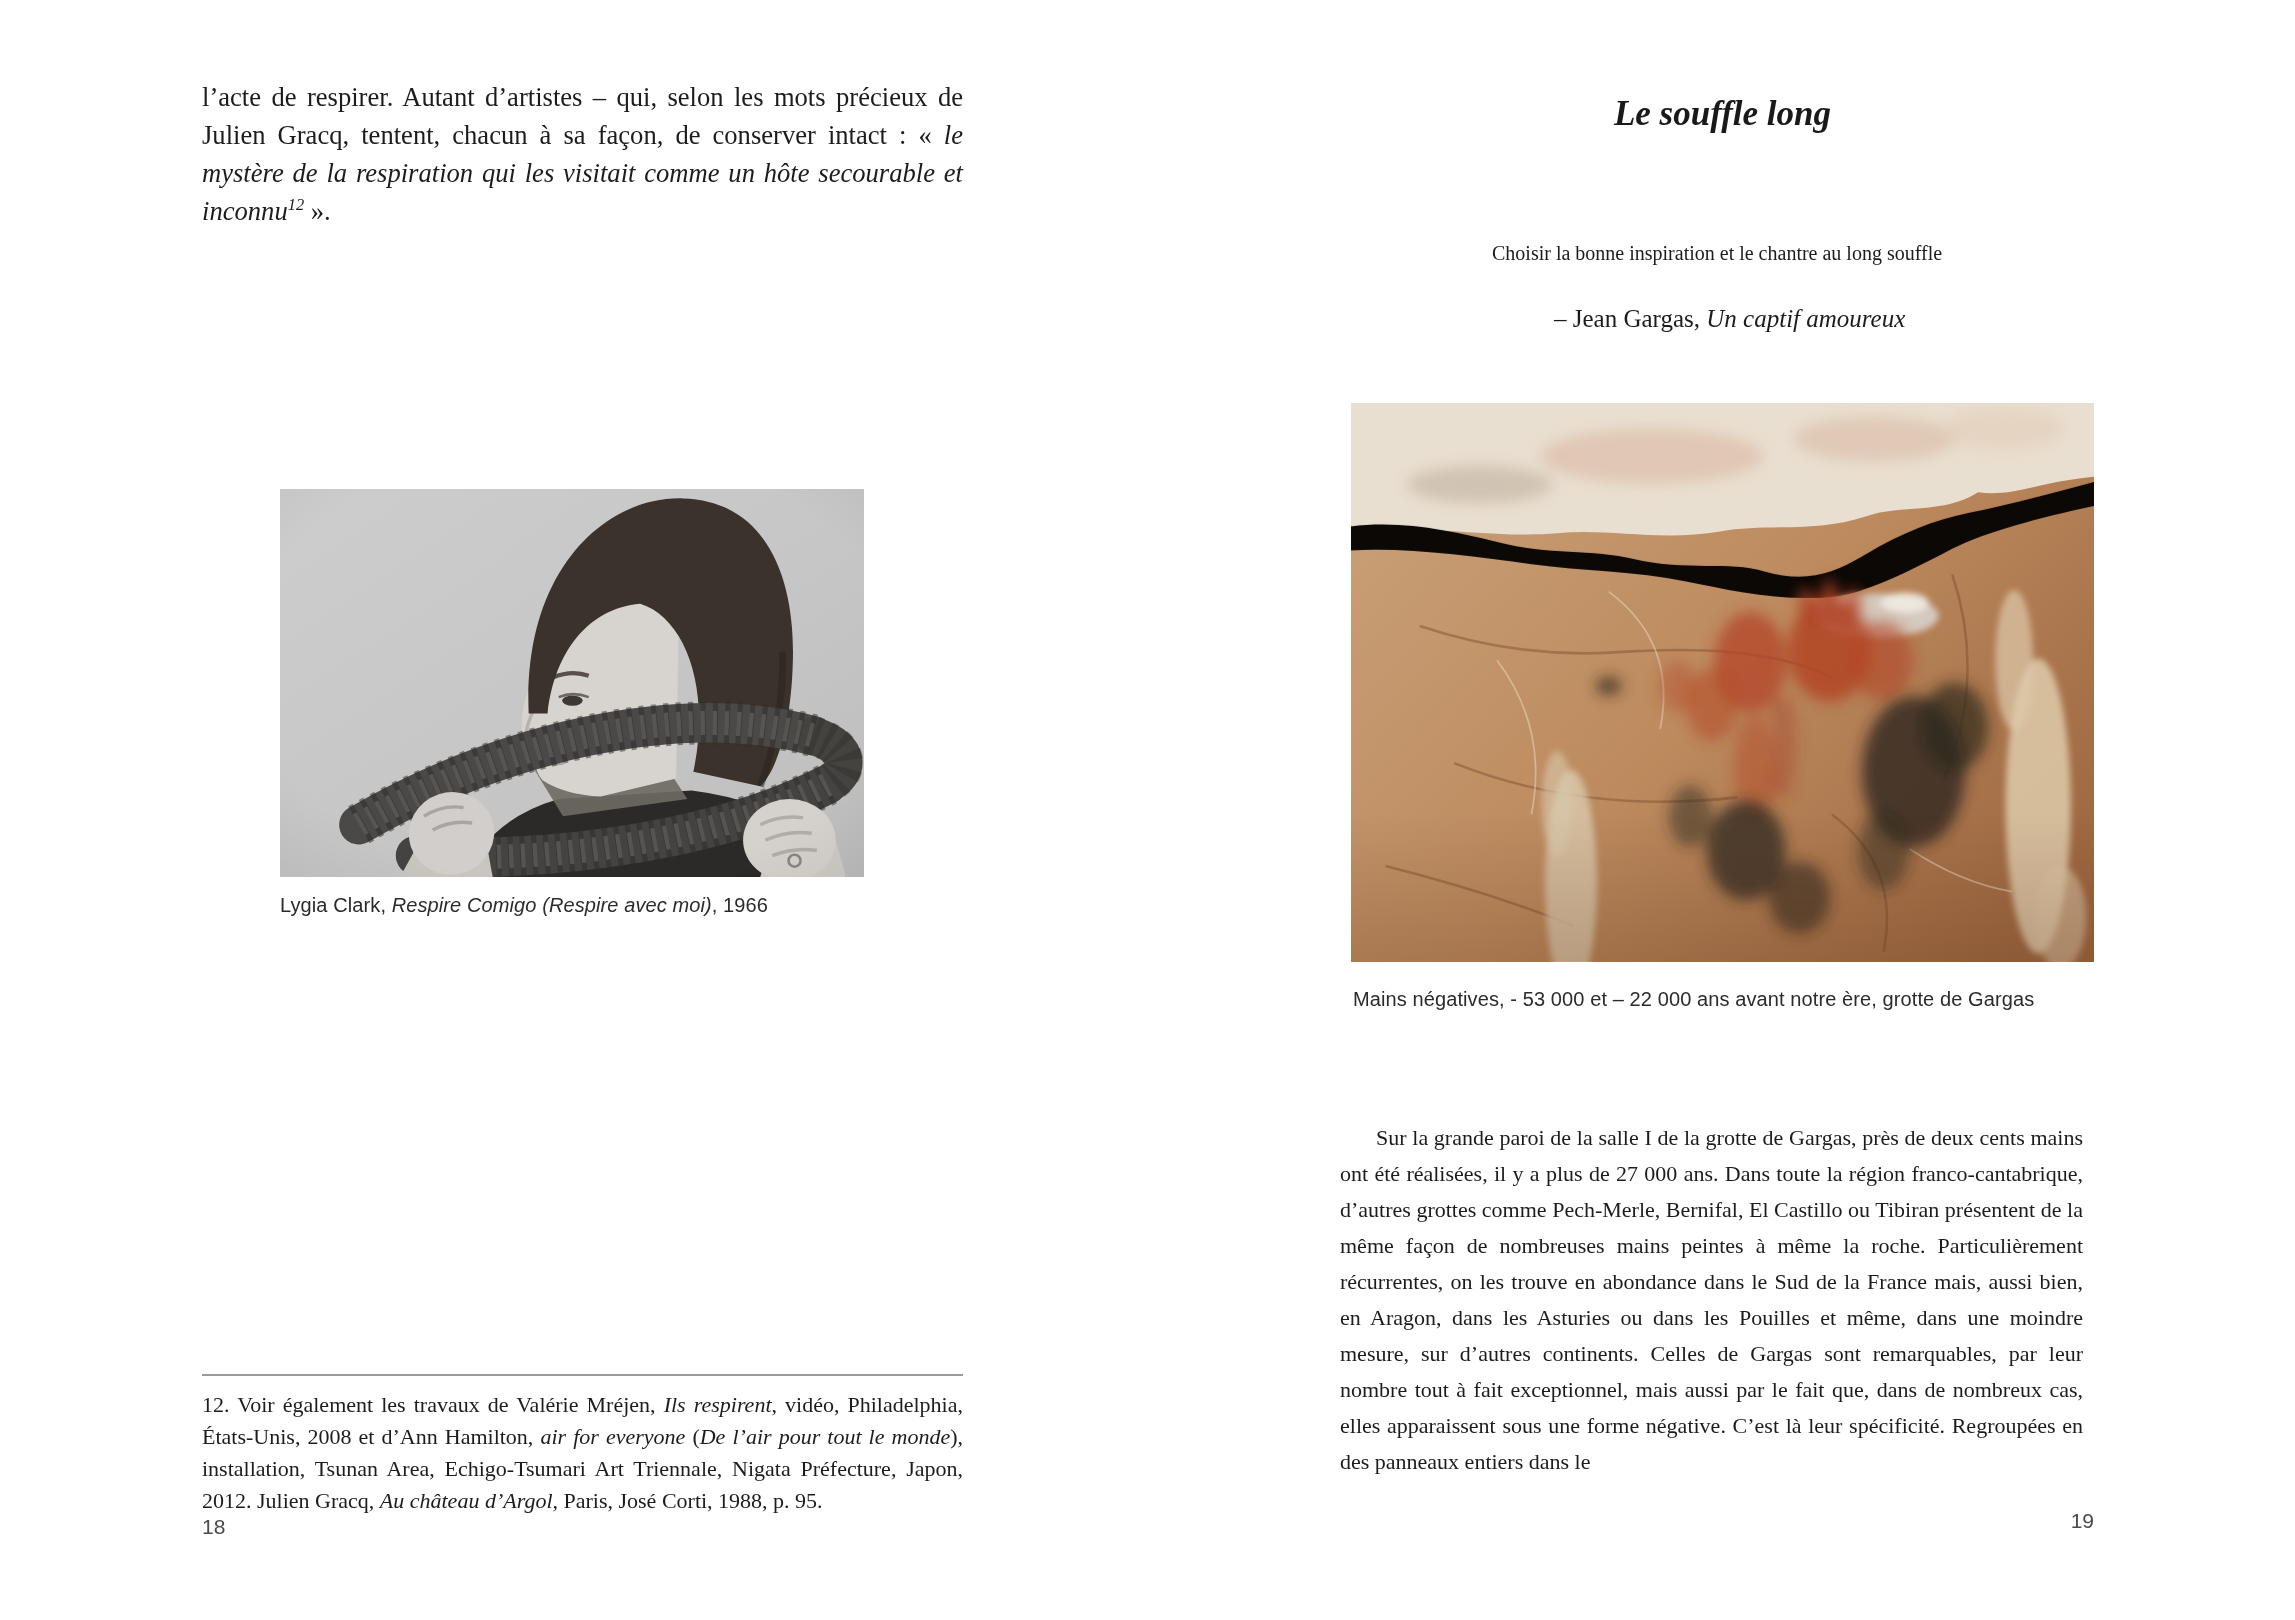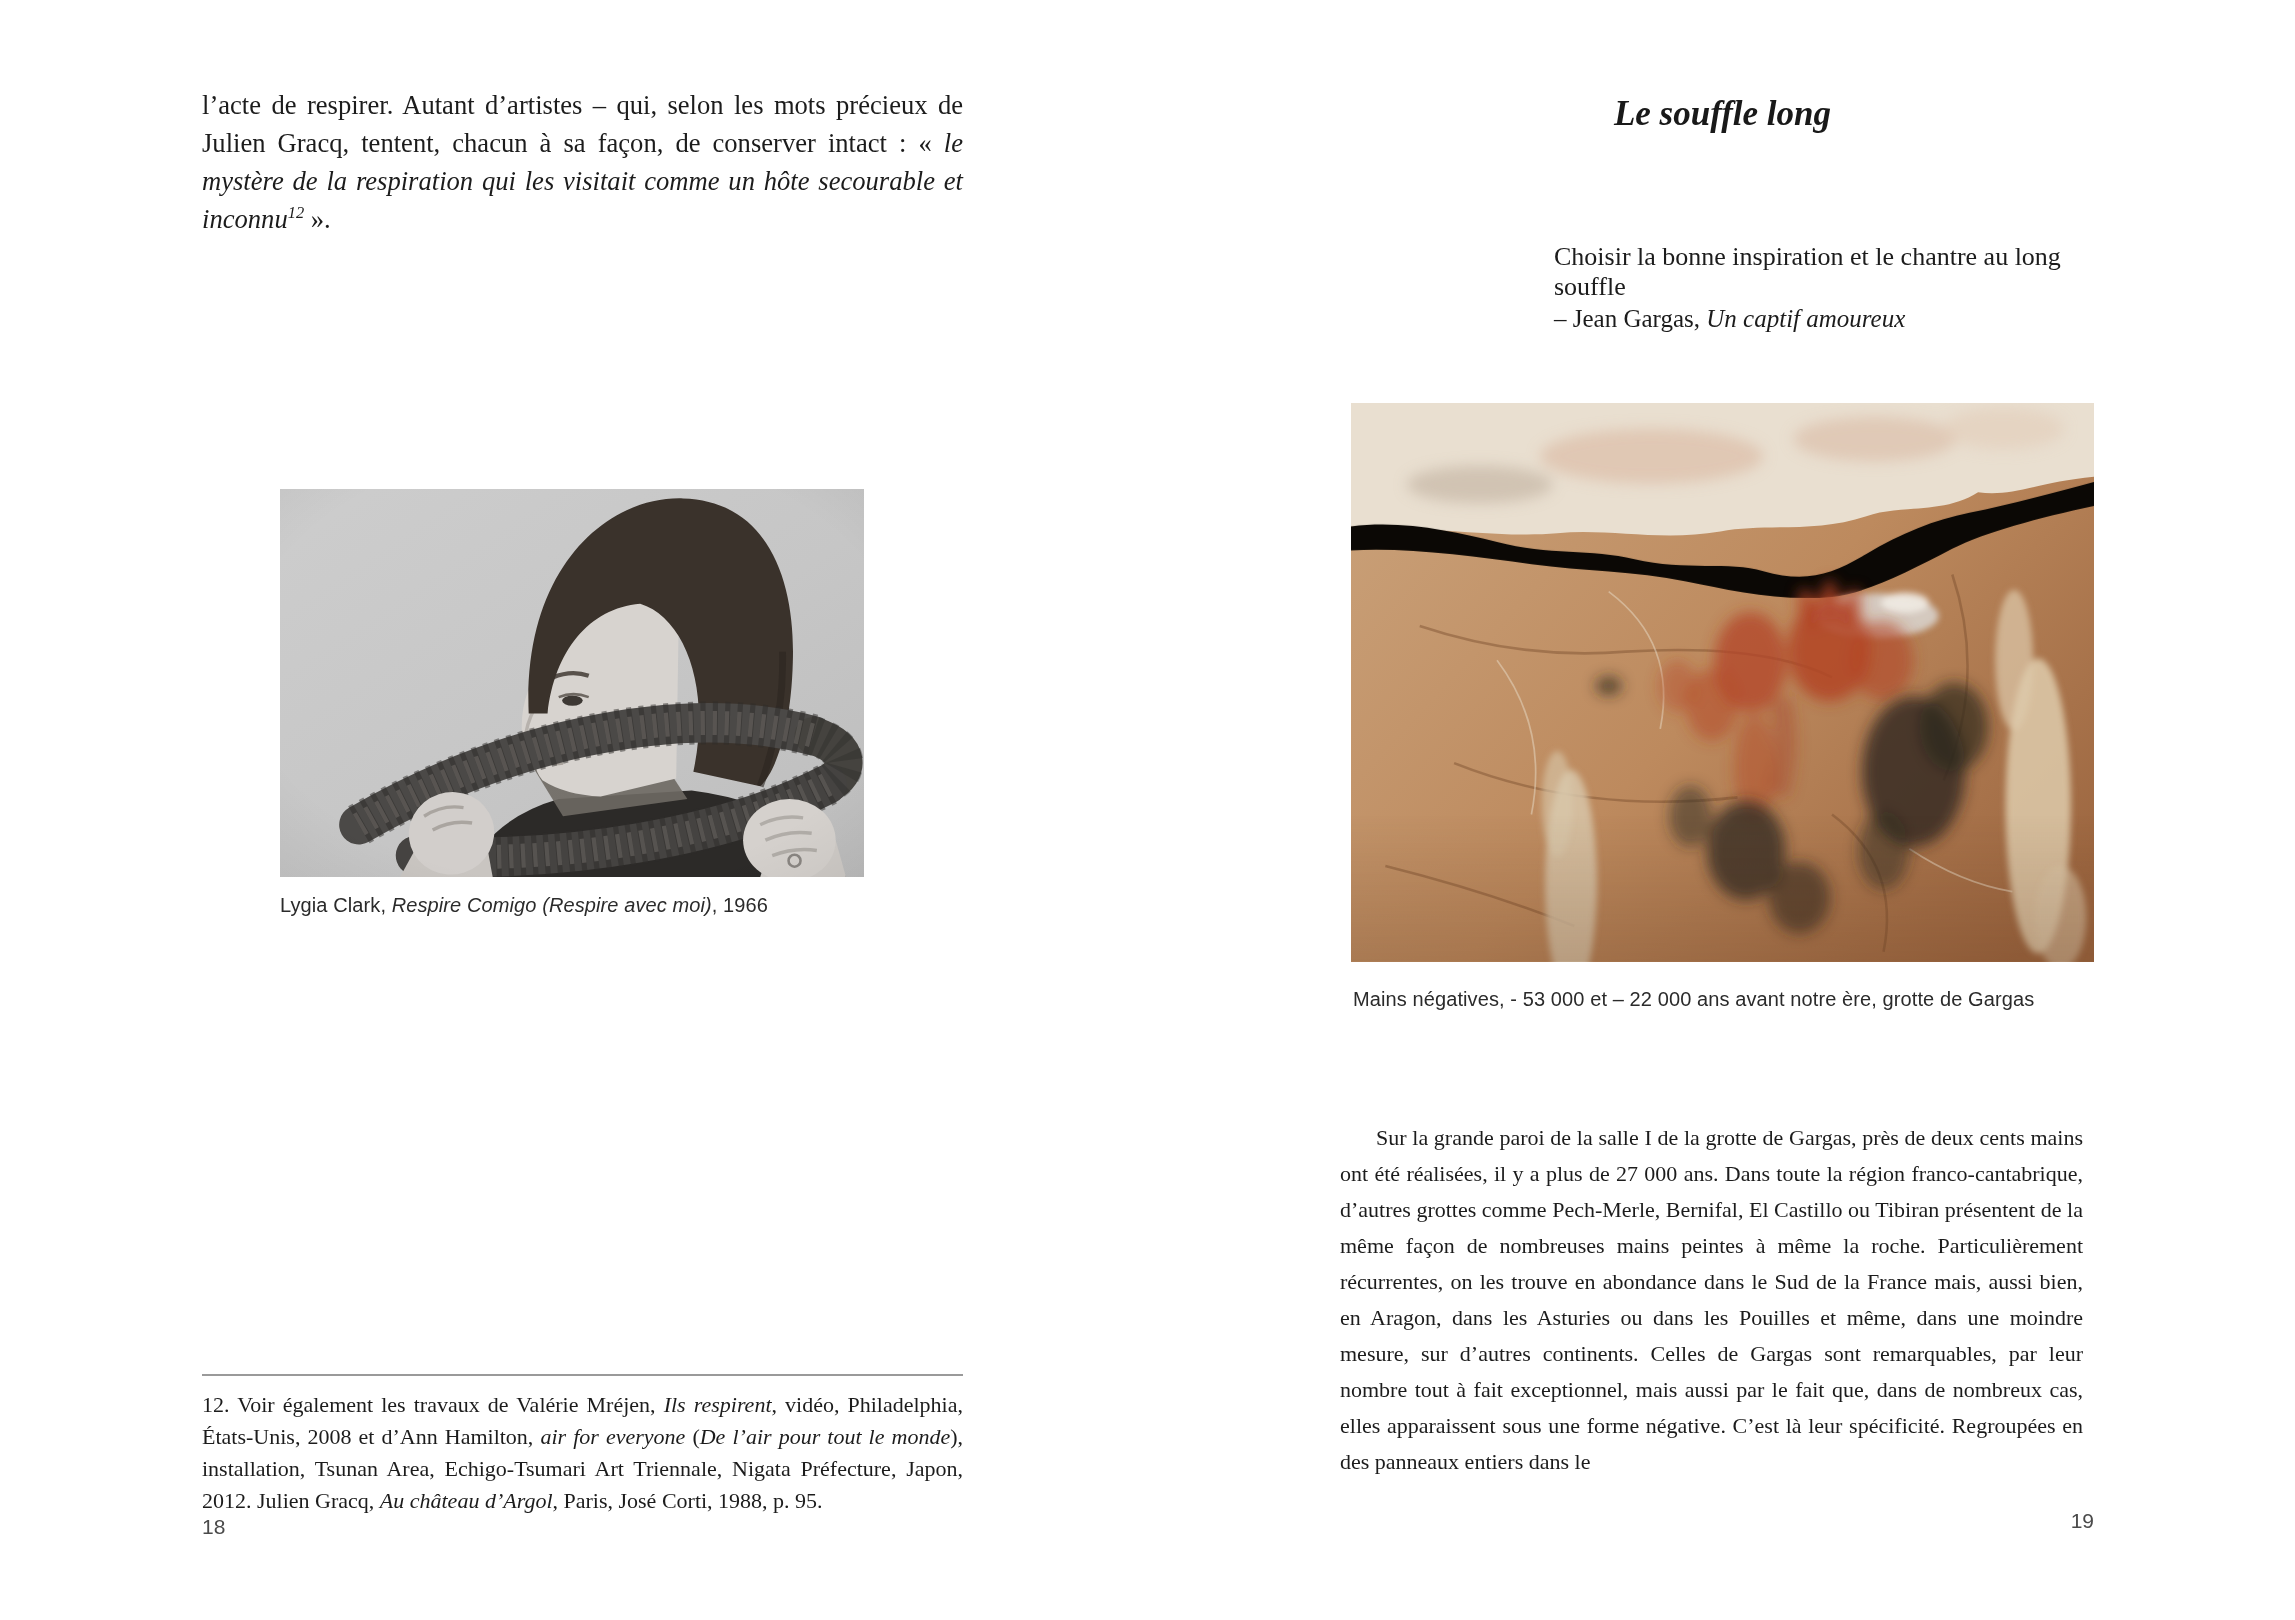--- a/index.html
+++ b/index.html
@@ -5,21 +5,21 @@
   html,body{margin:0;padding:0;}
   body{
     width:2295px;height:1621px;position:relative;background:#ffffff;
     font-family:"Liberation Serif",serif;color:#1c1c1c;
     -webkit-font-smoothing:antialiased;
   }
   .abs{position:absolute;}
 
   
   .left-paragraph{
-    left:202px;top:86px;width:761px;
+    left:202px;top:78px;width:761px;
     font-size:26.6px;line-height:38px;text-align:justify;
   }
   .seg-italic{font-style:italic;}
   sup.note-ref{font-size:0.62em;vertical-align:super;line-height:0;}
 
   .photo-left{left:280px;top:489px;width:584px;height:388px;overflow:hidden;}
   .photo-left svg{display:block;width:100%;height:100%;}
 
   .caption{font-family:"Liberation Sans",sans-serif;font-size:20px;color:#2b2b2b;letter-spacing:0.1px;}
   .caption-left{left:280px;top:894px;width:584px;}
@@ -31,21 +31,21 @@
   }
   .page-num{font-family:"Liberation Sans",sans-serif;font-size:21px;color:#4a4a4a;}
   .page-num-left{left:202px;top:1515px;}
   .page-num-right{left:1351px;top:1509px;width:743px;text-align:right;}
 
   
   .chapter-title{
     left:1351px;top:94px;width:743px;text-align:center;
     font-size:35px;font-weight:bold;font-style:italic;color:#191919;
   }
-  .epigraph-line1{left:1554px;top:242px;width:549px;font-size:26px;}
+  .epigraph-line1{left:1492px;top:242px;width:549px;font-size:20px;}
   .epigraph-line2{left:1554px;top:305px;width:549px;font-size:25px;}
 
   .photo-right{left:1351px;top:403px;width:743px;height:559px;overflow:hidden;}
   .photo-right svg{display:block;width:100%;height:100%;}
 
   .caption-right{left:1353px;top:988px;width:743px;}
 
   .body-right{
     left:1340px;top:1120px;width:743px;
     font-size:22px;line-height:36px;text-align:justify;text-indent:36px;

